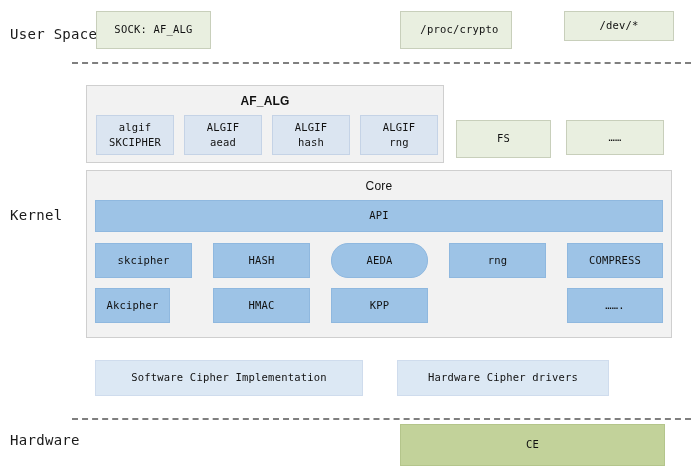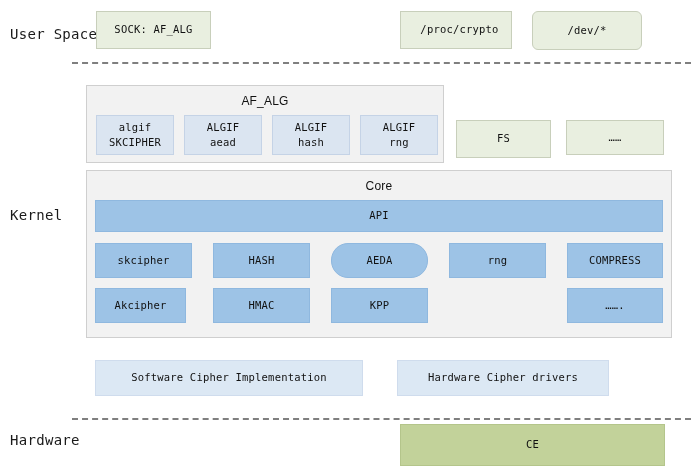--- a/index.html
+++ b/index.html
@@ -98,27 +98,27 @@
 <body>
 
 <div class="diagram">
 
   <div class="layer-label" style="top:26px;">User Space</div>
 
   <div class="box box-green" style="left:96px; top:11px; width:115px; height:38px;">SOCK: AF_ALG</div>
 
   <div class="box box-green" style="left:400px; top:11px; width:112px; height:38px;padding-left:7px;">/proc/crypto</div>
 
-  <div class="box box-green" style="left:532px; top:11px; width:110px; height:39px;border-radius:6px;">/dev/*</div>
+  <div class="box box-green" style="left:564px; top:11px; width:110px; height:30px;">/dev/*</div>
 
   <div class="divider" style="top:62px;"></div>
 
   <div class="layer-label" style="top:207px;">Kernel</div>
 
-  <div class="panel" style="left:86px; top:85px; width:358px; height:78px;">
+  <div class="panel" style="left:86px; top:85px; width:358px; height:78px;font-weight:bold;">
     <div class="panel-title" style="top:8px;">AF_ALG</div>
   </div>
 
   <div class="box box-blue-pale" style="left:96px; top:115px; width:78px; height:40px; flex-direction:column;">
     <span>algif</span>
     <span>SKCIPHER</span>
   </div>
 
   <div class="box box-blue-pale" style="left:184px; top:115px; width:78px; height:40px; flex-direction:column;">
     <span>ALGIF</span>
@@ -144,21 +144,21 @@
   </div>
 
   <div class="box box-blue-mid" style="left:95px; top:200px; width:568px; height:32px;">API</div>
 
   <div class="box box-blue-mid" style="left:95px; top:243px; width:97px; height:35px;">skcipher</div>
   <div class="box box-blue-mid" style="left:213px; top:243px; width:97px; height:35px;">HASH</div>
   <div class="box box-blue-mid" style="left:331px; top:243px; width:97px; height:35px;border-radius:17px;">AEDA</div>
   <div class="box box-blue-mid" style="left:449px; top:243px; width:97px; height:35px;">rng</div>
   <div class="box box-blue-mid" style="left:567px; top:243px; width:96px; height:35px;">COMPRESS</div>
 
-  <div class="box box-blue-mid" style="left:95px; top:288px; width:91px; height:35px;">Akcipher</div>
+  <div class="box box-blue-mid" style="left:95px; top:288px; width:75px; height:35px;">Akcipher</div>
   <div class="box box-blue-mid" style="left:213px; top:288px; width:97px; height:35px;">HMAC</div>
   <div class="box box-blue-mid" style="left:331px; top:288px; width:97px; height:35px;">KPP</div>
   <div class="box box-blue-mid" style="left:567px; top:288px; width:96px; height:35px;">…….</div>
 
   <div class="box box-blue-faint" style="left:95px; top:360px; width:268px; height:36px;">Software Cipher Implementation</div>
 
   <div class="box box-blue-faint" style="left:397px; top:360px; width:212px; height:36px;">Hardware Cipher drivers</div>
 
   <div class="divider" style="top:418px;"></div>
 

